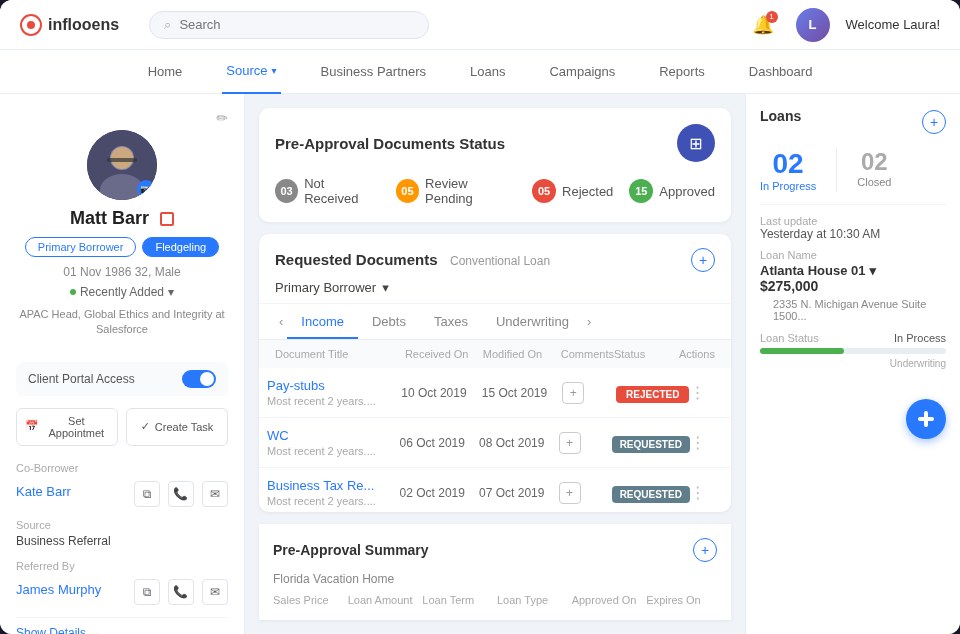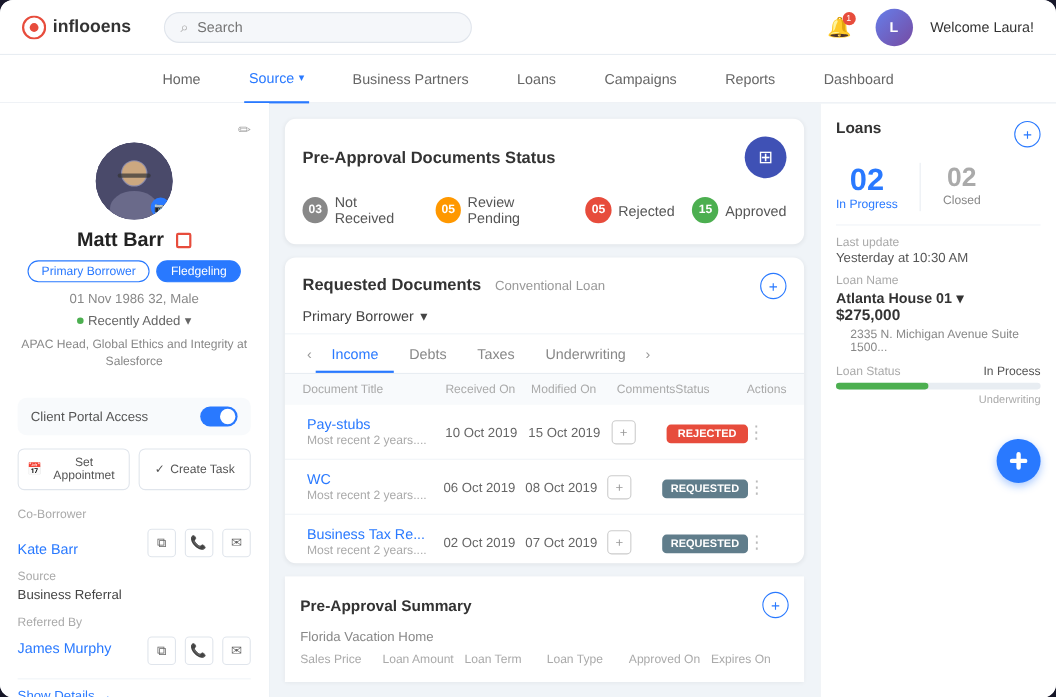--- a/index.html
+++ b/index.html
@@ -91,21 +91,21 @@
     
     .borrower-selector { display: flex; align-items: center; gap: 6px; padding: 8px 16px; font-size: 13px; color: #444; font-weight: 500; cursor: pointer; border-bottom: 1px solid #f0f4f8; }
     
     .docs-tabs { display: flex; align-items: center; padding: 0 16px; border-bottom: 1px solid #e8edf2; position: relative; }
     .docs-tab { padding: 10px 14px; font-size: 13px; color: #888; cursor: pointer; position: relative; }
     .docs-tab.active { color: #2979ff; font-weight: 400; }
     .docs-tab.active::after { content: ''; position: absolute; bottom: 0; left: 0; right: 0; height: 2px; background: #2979ff; }
     .tab-arrow { color: #999; cursor: pointer; font-size: 13px; padding: 10px 4px; }
     .docs-table-header { display: grid; grid-template-columns: 2fr 1.2fr 1.2fr 0.8fr 1fr 0.5fr; padding: 8px 16px; background: #f8fafc; }
     .docs-th { font-size: 11px; color: #aaa; font-weight: 500; }
-    .docs-row { display: grid; grid-template-columns: 2fr 1.2fr 1.2fr 0.8fr 1fr 0.5fr; padding: 10px 20px; border-bottom: 1px solid #f0f4f8; align-items: center; }
+    .docs-row { display: grid; grid-template-columns: 2fr 1.2fr 1.2fr 0.8fr 1fr 0.5fr; padding: 10px 8px; border-bottom: 1px solid #f0f4f8; align-items: center; }
     .doc-name { font-size: 13px; color: #2979ff; font-weight: 500; cursor: pointer; }
     .doc-sub { font-size: 11px; color: #aaa; margin-top: 2px; }
     .doc-date { font-size: 12px; color: #666; }
     .doc-plus { width: 22px; height: 22px; border: 1.5px solid #ccc; border-radius: 4px; display: flex; align-items: center; justify-content: center; color: #999; cursor: pointer; font-size: 12px; }
     .status-rejected { background: #e74c3c; color: #fff; padding: 3px 10px; border-radius: 4px; font-size: 10px; font-weight: 700; }
     .status-requested { background: #607d8b; color: #fff; padding: 3px 8px; border-radius: 4px; font-size: 10px; font-weight: 700; }
     .doc-menu { color: #bbb; cursor: pointer; font-size: 16px; }
     
     
     .right-panel { width: 215px; background: #fff; border-left: 1px solid #e8edf2; padding: 14px; overflow-y: auto; flex-shrink: 0; }
@@ -231,21 +231,21 @@
           <span>Set Appointmet</span>
         </button>
         <button class="action-btn">
           <span>✓</span>
           <span>Create Task</span>
         </button>
       </div>
 
       <div class="sidebar-section">
         <div class="sidebar-label">Co-Borrower</div>
-        <div style="display:flex; align-items:flex-end; justify-content:space-between;">
+        <div style="display:flex; align-items:center; justify-content:space-between;">
           <div class="sidebar-value">Kate Barr</div>
           <div class="contact-icons">
             <div class="contact-icon">⧉</div>
             <div class="contact-icon">📞</div>
             <div class="contact-icon">✉</div>
           </div>
         </div>
       </div>
 
       <div class="sidebar-section">

